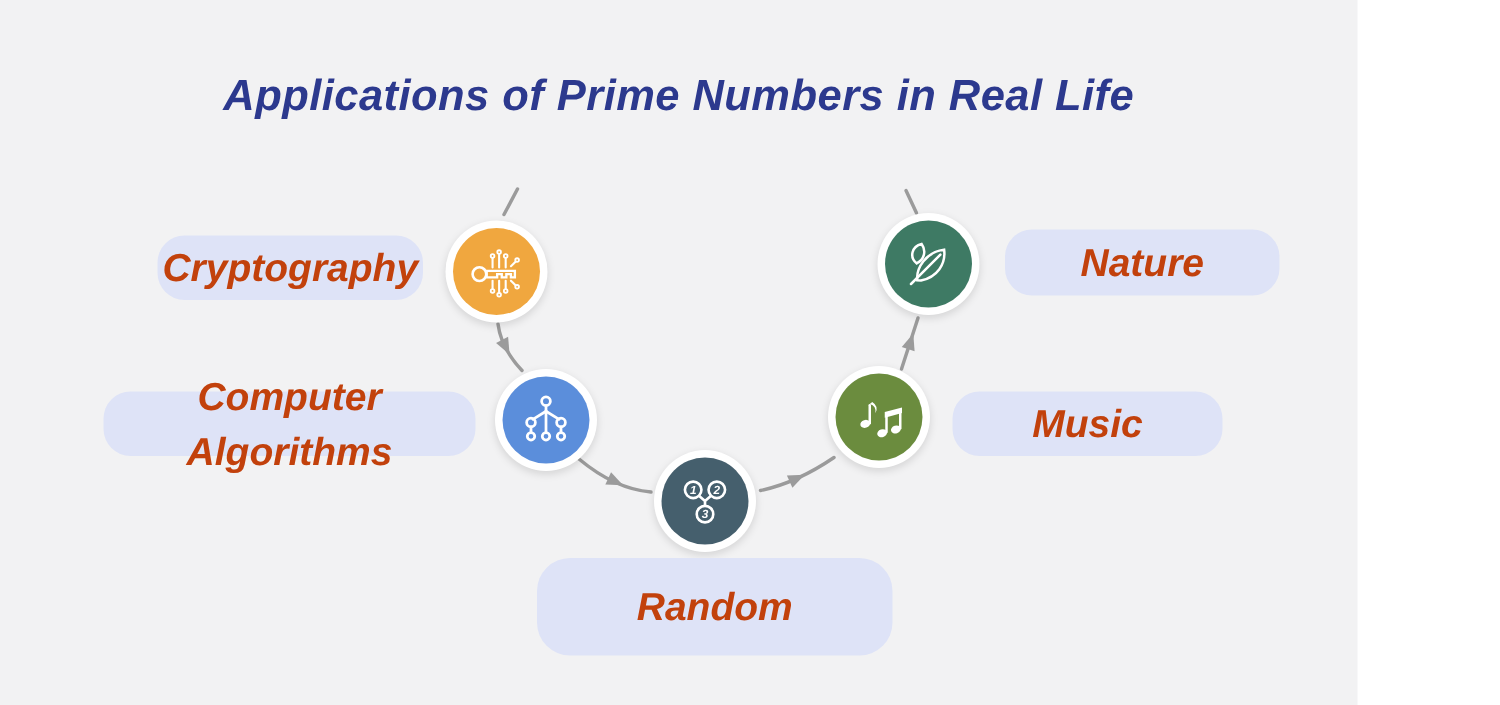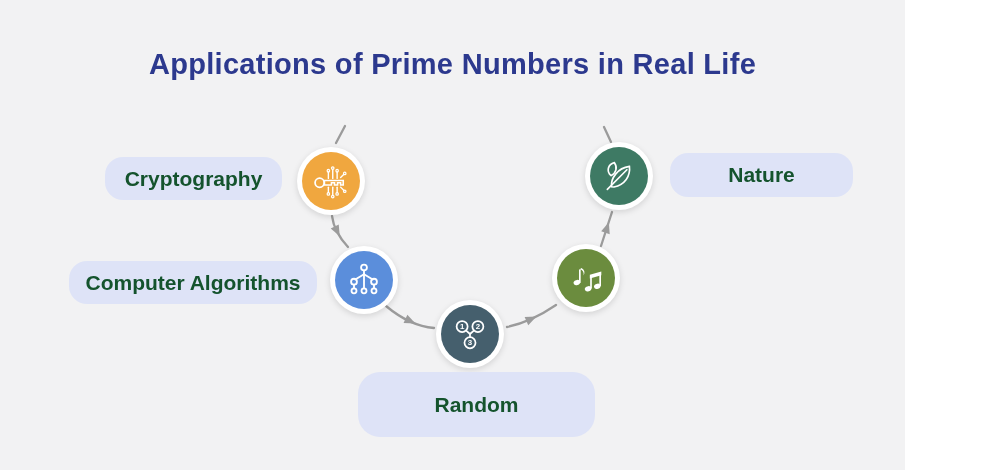--- a/index.html
+++ b/index.html
@@ -4,20 +4,21 @@
 <style>
   html, body { margin: 0; padding: 0; }
   body { font-family: "Liberation Sans", sans-serif; }
 
   .canvas {
     position: relative;
     width: 905px;
     height: 470px;
     background: #F2F2F3;
     overflow: hidden;
+    font-style: italic;
   }
 
   .title {
     position: absolute;
     top: 48px;
     left: 0;
     width: 100%;
     margin: 0;
     text-align: center;
     font-size: 29px;
@@ -65,22 +66,22 @@
 
   .pill {
     position: absolute;
     background: #DEE3F7;
     border-radius: 18px;
     display: flex;
     align-items: center;
     justify-content: center;
     text-align: center;
     font-weight: bold;
-    font-size: 21px;
-    color: #14532d;
+    font-size: 26px;
+    color: #c2410c;
     line-height: 1.4;
   }
 </style>
 </head>
 <body>
 
 <div class="canvas">
 
   <div class="logo">
     <svg width="60" height="38" viewBox="0 0 60 38" fill="none">
@@ -192,16 +193,17 @@
   </div>
 
   <div class="pill" style="left:105px; top:157px; width:177px; height:43px;">Cryptography</div>
 
   <div class="pill" style="left:69px; top:261px; width:248px; height:43px;">Computer Algorithms</div>
 
   <div class="pill" style="left:358px; top:372px; width:237px; height:65px; border-radius:22px; flex-direction:row;">
     <span>Random</span>
   </div>
 
+  <div class="pill" style="left:635px; top:261px; width:180px; height:43px;">Music</div>
 
   <div class="pill" style="left:670px; top:153px; width:183px; height:44px;">Nature</div>
 
 </div>
 
 </body></html>

